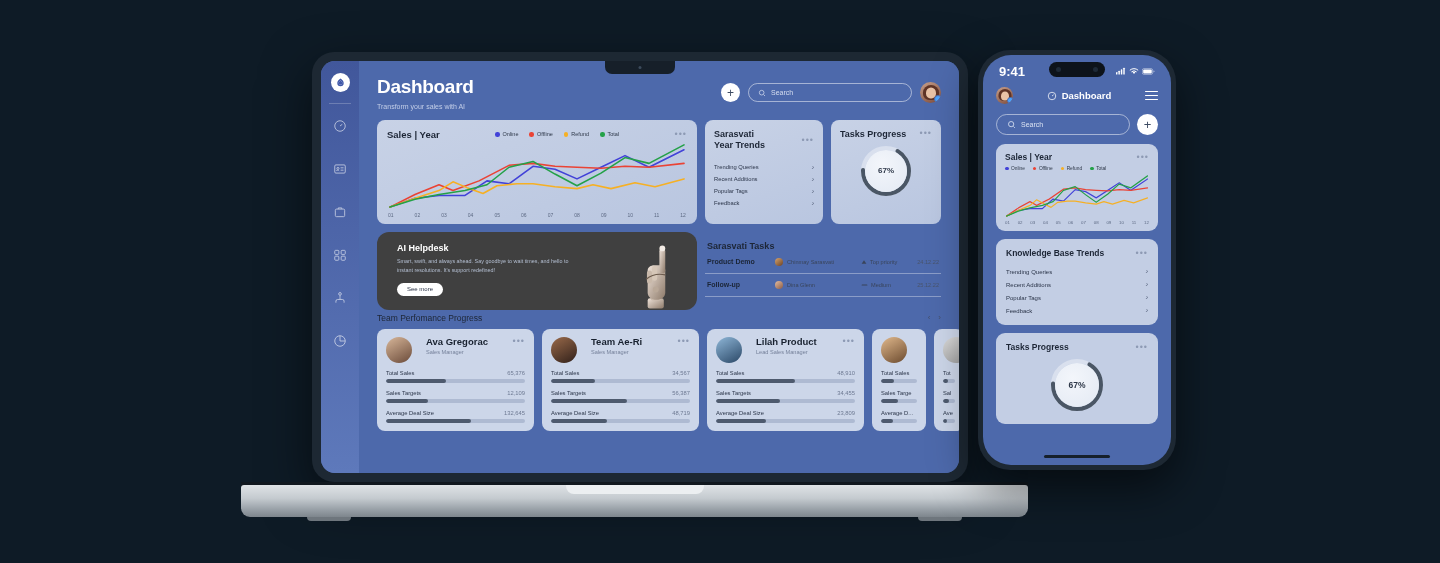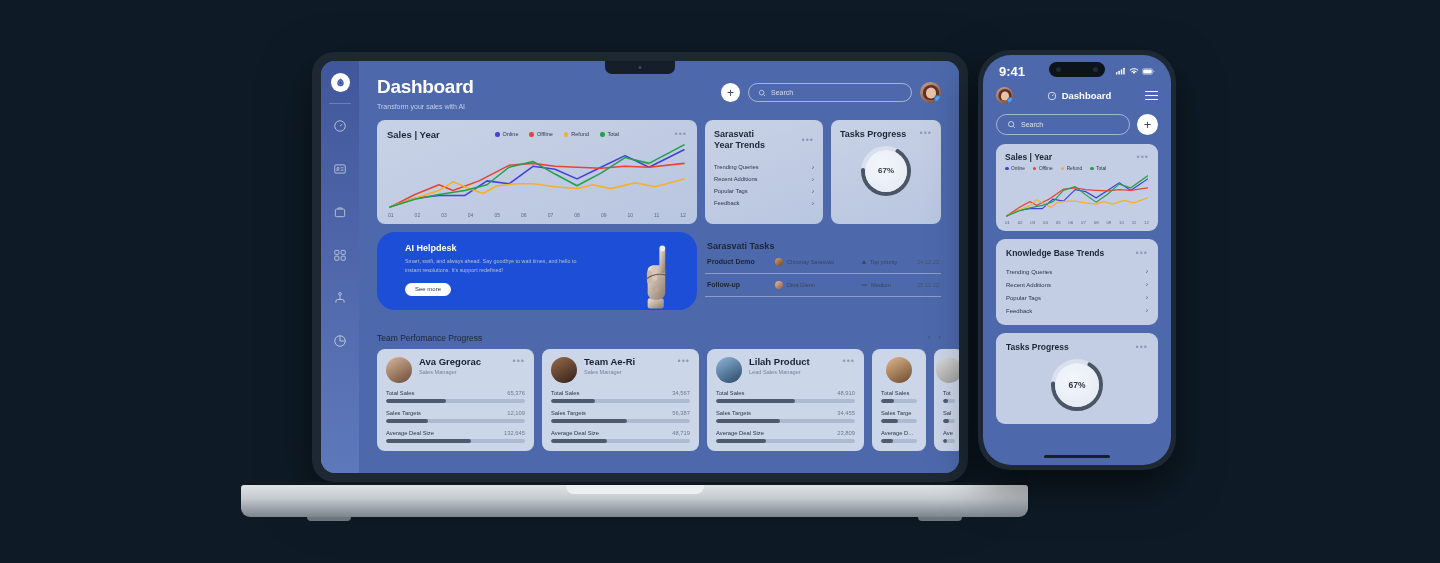--- a/index.html
+++ b/index.html
@@ -108,47 +108,47 @@
   .donut-wrap{display:flex;align-items:center;justify-content:center;margin-top:6px;position:relative;}
   .donut{position:relative;width:52px;height:52px;}
   .donut svg{transform:rotate(-90deg);}
   .donut-in{position:absolute;inset:5px;border-radius:50%;
     background:radial-gradient(circle at 40% 35%,#f3f6fb,#e3e9f3);
     display:flex;align-items:center;justify-content:center;}
   .donut-in span{font-size:8px;font-weight:600;color:#2d3748;}
 
   
   .row2{display:flex;gap:8px;margin-top:8px;}
-  .ai-card{flex:1;background:#1d4ed8;border-radius:18px;padding:11px 28px;position:relative;overflow:hidden;height:78px;}
+  .ai-card{flex:1;background:#404040;border-radius:12px;padding:11px 20px;position:relative;overflow:hidden;height:78px;}
   .ai-t{font-size:9px;font-weight:700;color:#fff;}
   .ai-d{font-size:5.4px;color:#b4bfd2;line-height:1.65;margin-top:4px;width:66%;}
   .see-more{margin-top:8px;display:inline-flex;align-items:center;justify-content:center;
     background:#fff;border-radius:9px;padding:3.5px 10px;font-size:6px;color:#2a3346;}
   .hand{position:absolute;right:20px;bottom:0;width:44px;height:66px;}
 
   .up-card{width:236px;padding:9px 0 0 0;}
   .up-title{font-size:9px;font-weight:600;color:#1d2636;padding:0 2px 0 2px;}
   .task-row{display:grid;grid-template-columns:68px 86px 54px auto;align-items:center;
     padding:7px 2px;border-bottom:1px solid rgba(255,255,255,.35);}
   .task-name{font-size:7px;font-weight:600;color:#1b2536;}
   .task-who{display:flex;align-items:center;gap:4px;}
   .mini-av{width:8px;height:8px;border-radius:50%;flex-shrink:0;}
   .task-who span{font-size:5.6px;color:#39445a;}
   .task-pri{display:flex;align-items:center;gap:3px;}
   .task-pri span{font-size:5.6px;color:#39445a;}
   .task-date{font-size:5.6px;color:#49546c;text-align:right;}
 
   
-  .team-head{display:flex;align-items:center;justify-content:space-between;margin-top:23px;}
+  .team-head{display:flex;align-items:center;justify-content:space-between;margin-top:3px;}
   .team-title{font-size:8.5px;color:#1d2636;font-weight:500;}
   .arrows{display:flex;gap:8px;}
   .arrows span{font-size:8px;color:#45506a;line-height:1;}
   .team-row{display:flex;gap:8px;margin-top:6px;}
   .mem-card{width:157px;background:#ccd6e9;border-radius:8px;padding:8px 9px;flex-shrink:0;}
-  .mem-head{display:flex;align-items:flex-start;gap:7px;justify-content:center;}
+  .mem-head{display:flex;align-items:flex-start;gap:14px;}
   .mem-av{width:26px;height:26px;border-radius:50%;flex-shrink:0;position:relative;overflow:hidden;}
   .mem-name{font-size:9.5px;font-weight:700;color:#18212f;line-height:1.1;}
   .mem-role{font-size:5.6px;color:#76829b;margin-top:2px;}
   .mem-dots{margin-left:auto;}
   .metric{margin-top:7px;}
   .metric-top{display:flex;justify-content:space-between;align-items:baseline;}
   .metric-l{font-size:5.8px;color:#2b3549;}
   .metric-v{font-size:5.8px;color:#6b7governing;}
   .metric-v{font-size:5.8px;color:#6e7a93;}
   .bar{height:3.4px;border-radius:2px;background:#aebad2;margin-top:3.5px;overflow:hidden;}

